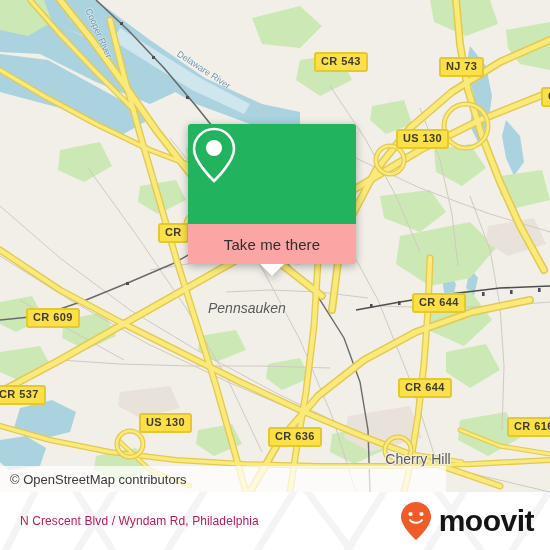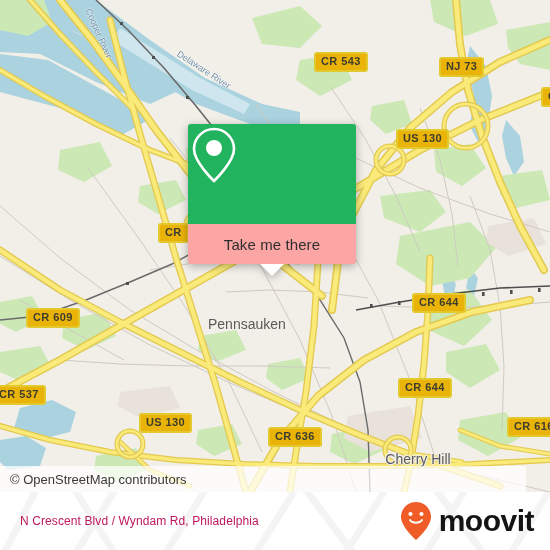--- a/index.html
+++ b/index.html
@@ -13,21 +13,21 @@
   
   .map{
     position:absolute;left:0;top:0;width:550px;height:492px;
     background:#f2efe9;overflow:hidden;
   }
   .map svg{position:absolute;left:0;top:0;}
 
   
   .shield{
     position:absolute;
-    background:#eab308;
+    background:#fde047;
     border:2px solid #e3c82e;
     border-radius:3px;
     color:#3d3d2e;
     font-size:11px;
     font-weight:bold;
     letter-spacing:.4px;
     padding:1px 5px 2px 5px;
     line-height:13px;
     white-space:nowrap;
     box-sizing:border-box;
@@ -74,21 +74,21 @@
   .card-tail{
     position:absolute;left:50%;bottom:-12px;margin-left:-12px;
     width:0;height:0;
     border-left:12px solid transparent;
     border-right:12px solid transparent;
     border-top:12px solid #ffffff;
   }
 
   
   .osm{
-    position:absolute;left:0;top:466px;width:526px;height:26px;
+    position:absolute;left:0;top:466px;width:446px;height:26px;
     background:rgba(255,255,255,.72);
     display:flex;align-items:center;
     box-sizing:border-box;padding-left:10px;
   }
   .osm span{font-size:13px;color:#3a3a3a;}
 
   
   .footer{
     position:absolute;left:0;top:492px;width:550px;height:58px;
     background:#ffffff;overflow:hidden;
@@ -274,21 +274,21 @@
         <circle cx="390" cy="160" r="14"></circle>
         <circle cx="130" cy="444" r="13"></circle>
         <circle cx="398" cy="450" r="13"></circle>
         <circle cx="196" cy="224" r="10"></circle>
       </g>
     </svg>
 
     <div class="water-label" style="left:178px;top:48px;transform:rotate(33deg);transform-origin:left center;">Delaware River</div>
     <div class="water-label" style="left:88px;top:4px;transform:rotate(66deg);transform-origin:left center;">Cooper River</div>
 
-    <div class="place" style="left:208px;top:316px;">Pennsauken</div>
+    <div class="place" style="left:208px;top:300px;font-style:italic;">Pennsauken</div>
     <div class="place two" style="left:383px;top:452px;">Cherry Hill</div>
 
     <div class="shield" style="left:314px;top:52px;">CR 543</div>
     <div class="shield" style="left:439px;top:57px;">NJ 73</div>
     <div class="shield" style="left:541px;top:87px;">CR</div>
     <div class="shield" style="left:396px;top:129px;">US 130</div>
     <div class="shield" style="left:158px;top:223px;">CR</div>
     <div class="shield" style="left:412px;top:293px;">CR 644</div>
     <div class="shield" style="left:26px;top:308px;">CR 609</div>
     <div class="shield" style="left:-8px;top:385px;">CR 537</div>

